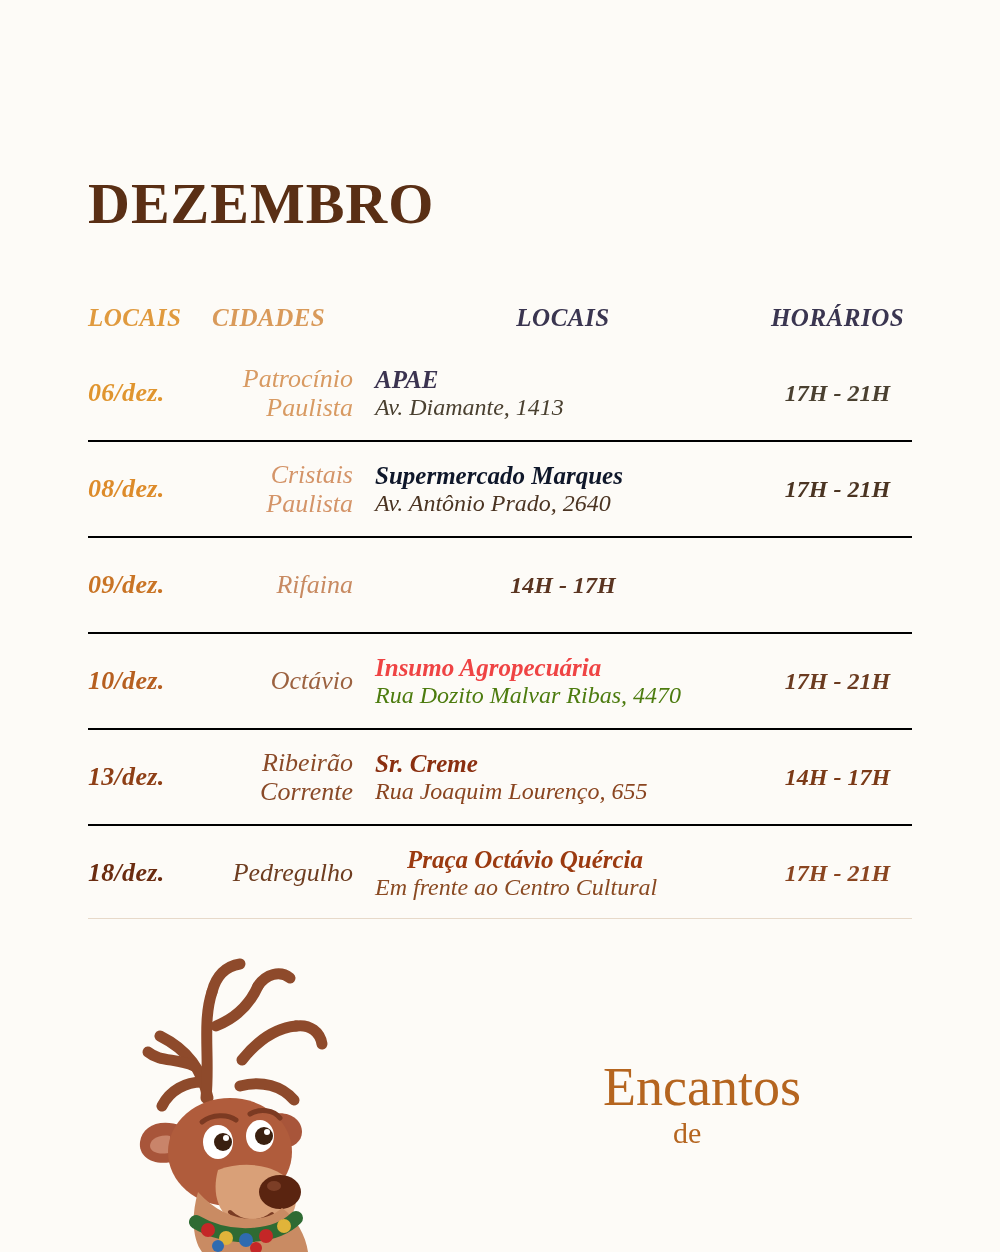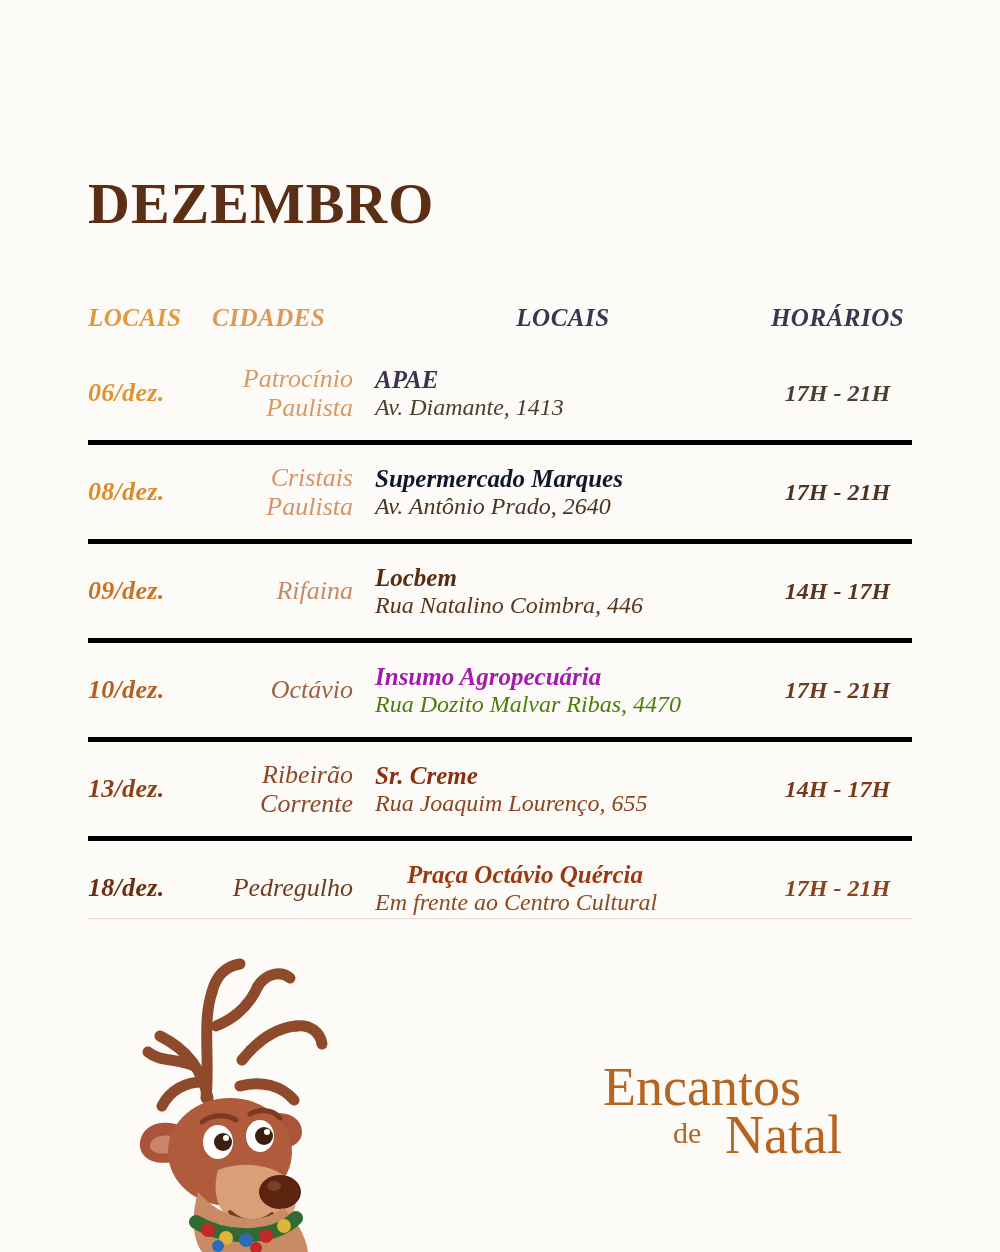--- a/index.html
+++ b/index.html
@@ -58,21 +58,21 @@
     font-weight: bold;
     font-size: 25px;
     letter-spacing: 0.5px;
   }
   .head-datas   { color: #e09a3e; text-align: left; }
   .head-cidades { color: #d99a5a; text-align: left; padding-left: 4px;}
   .head-locais  { color: #3a3550; text-align: center; }
   .head-horarios{ color: #3a3550; text-align: center; }
 
   .data-row {
-    border-top: 5px solid #000000;
+    border-top: 2px solid #000000;
     min-height: 94px;
   }
   .data-row.first { border-top: none; }
 
   .c-date {
     font-style: italic;
     font-weight: bold;
     font-size: 26px;
     letter-spacing: 0.3px;
   }
@@ -119,21 +119,21 @@
   .tint1 .c-time { color: #4b3422; }
 
   .tint2 .c-date { color: #c97425; }
   .tint2 .c-city { color: #c88a61; }
   .tint2 .c-place .name { color: #5a2d13; }
   .tint2 .c-place .addr { color: #5a3420; }
   .tint2 .c-time { color: #5a3420; }
 
   .tint3 .c-date { color: #b65f20; }
   .tint3 .c-city { color: #9c6240; }
-  .tint3 .c-place .name { color: #a21caf; }
+  .tint3 .c-place .name { color: #ef4444; }
   .tint3 .c-place .addr { color: #4d7c0f; }
   .tint3 .c-time { color: #6b3b20; }
 
   .tint4 .c-date { color: #8e3f16; }
   .tint4 .c-city { color: #8a4a28; }
   .tint4 .c-place .name { color: #8a2f10; }
   .tint4 .c-place .addr { color: #8a4520; }
   .tint4 .c-time { color: #7b3a17; }
 
   .tint5 .c-date { color: #6b2c10; }
@@ -224,24 +224,20 @@
       <div class="c-place">
         <span class="name">Supermercado Marques</span>
         <span class="addr">Av. Antônio Prado, 2640</span>
       </div>
       <div class="c-time">17H - 21H</div>
     </div>
 
     <div class="row data-row tint2">
       <div class="c-date">09/dez.</div>
       <div class="c-city">Rifaina</div>
-      <div class="c-place">
-        <span class="name">Locbem</span>
-        <span class="addr">Rua Natalino Coimbra, 446</span>
-      </div>
       <div class="c-time">14H - 17H</div>
     </div>
 
     <div class="row data-row tint3">
       <div class="c-date">10/dez.</div>
       <div class="c-city">Octávio</div>
       <div class="c-place">
         <span class="name">Insumo Agropecuária</span>
         <span class="addr">Rua Dozito Malvar Ribas, 4470</span>
       </div>
@@ -320,16 +316,15 @@
       <circle cx="176" cy="306" r="7" fill="#c42727"></circle>
       <circle cx="194" cy="296" r="7" fill="#e0b43a"></circle>
       <circle cx="128" cy="316" r="6" fill="#2f6bb0"></circle>
       <circle cx="166" cy="318" r="6" fill="#c42727"></circle>
     </svg>
   </div>
 
   <div class="logo">
     <div class="l1">Encantos</div>
     <div class="l2">de</div>
-    <div class="l3">Natal</div>
   </div>
 
 </div>
 
 </body></html>

